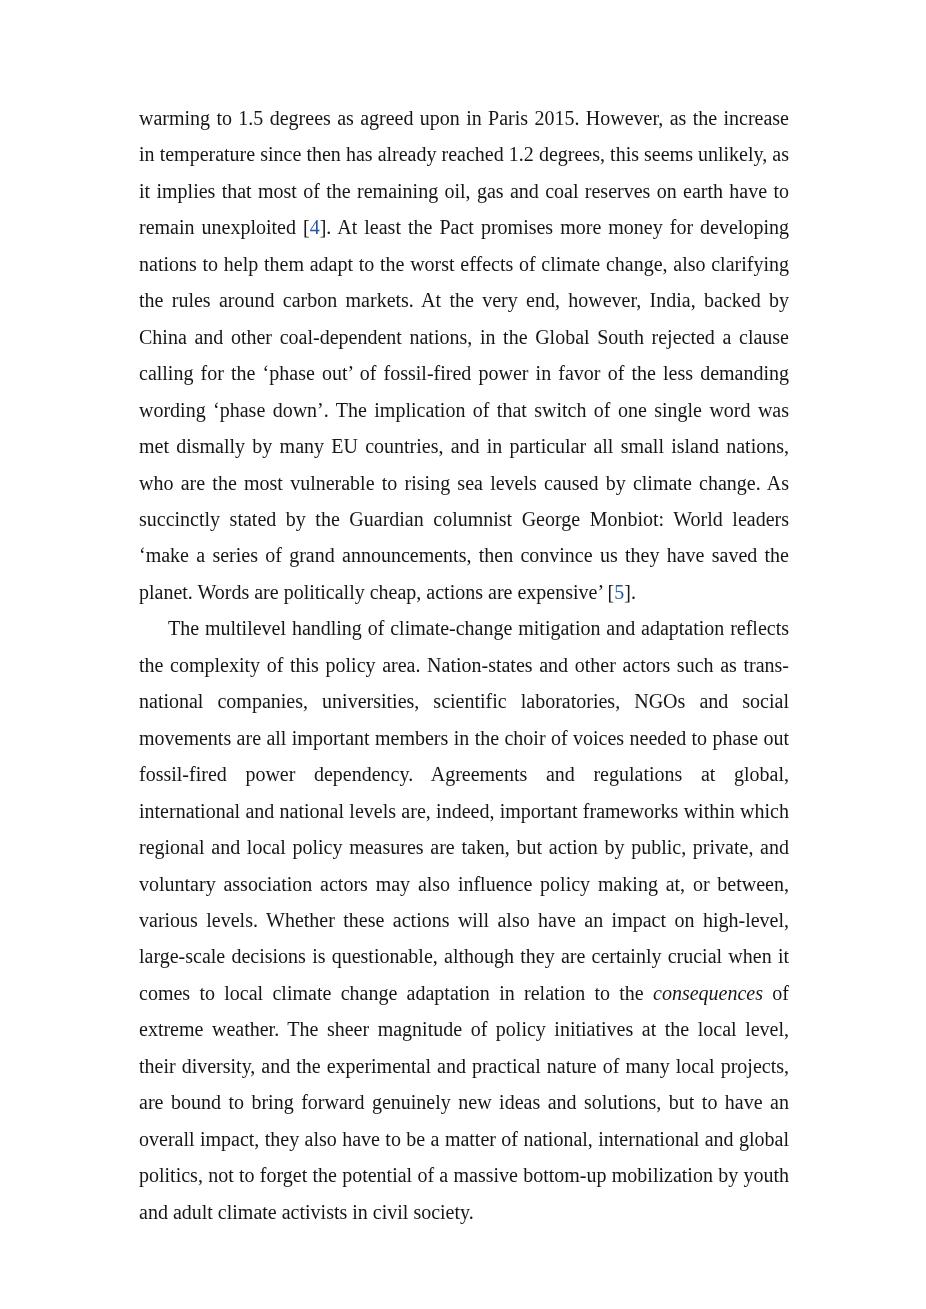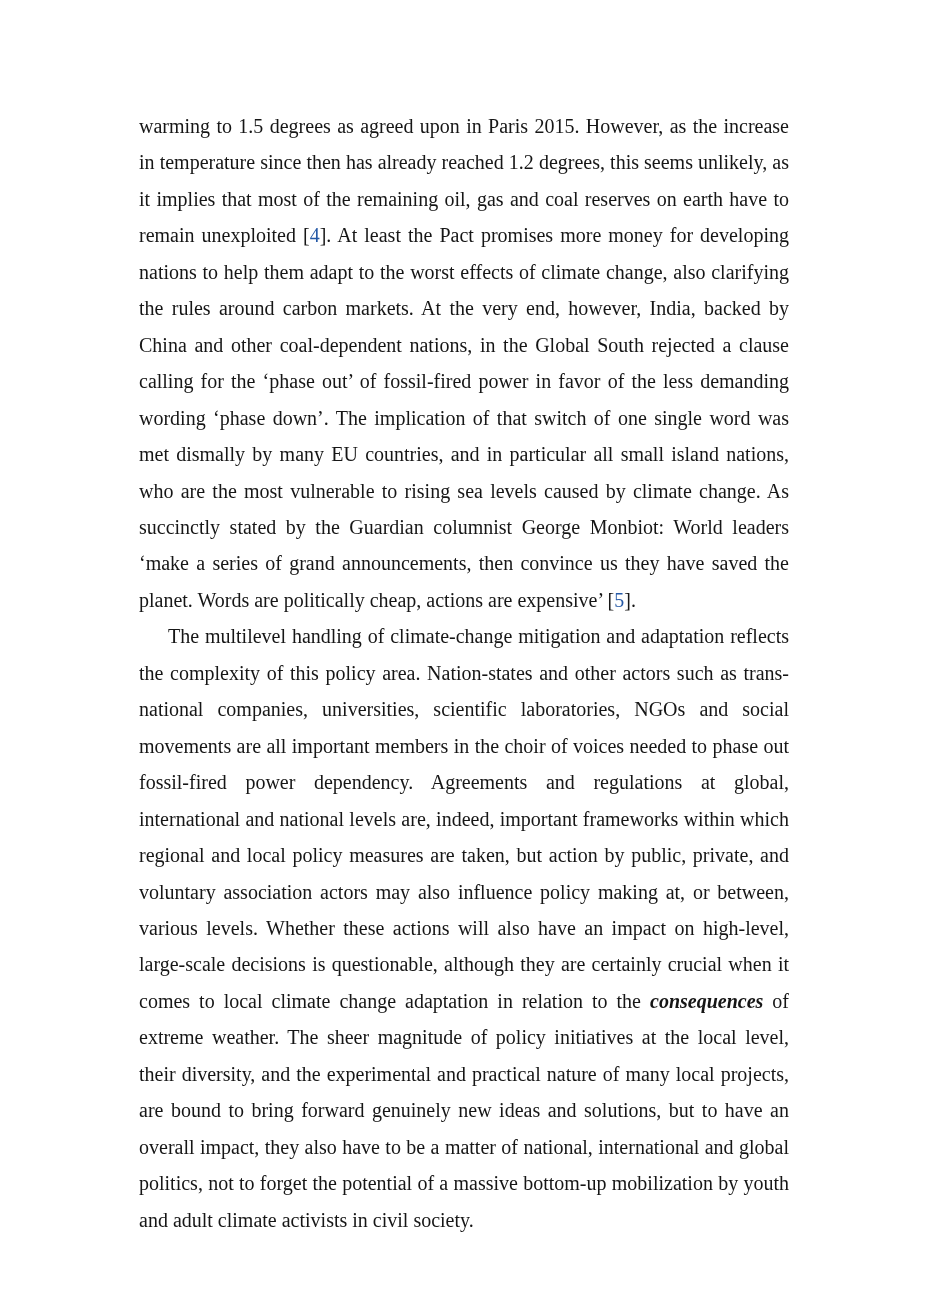--- a/index.html
+++ b/index.html
@@ -15,36 +15,36 @@
     font-family: "Liberation Serif", "DejaVu Serif", serif;
   }
   .page {
     position: absolute;
     inset: 0;
     background: #ffffff;
   }
   .text-block {
     position: absolute;
     left: 139px;
-    top: 108px;
+    top: 100px;
     width: 650px;
     color: #161616;
     font-size: 20px;
     line-height: 36.45px;
     text-align: justify;
   }
   .text-block p {
     margin: 0;
     padding: 0;
   }
   .text-block p.indent {
     text-indent: 29px;
   }
   .seg-normal { font-style: normal; }
-  .seg-italic { font-style: italic; font-weight: bold; }
+  .seg-italic { font-style: italic; }
   .citation {
     text-decoration: none;
     cursor: pointer;
   }
 </style>
 </head>
 <body>
 
 <div class="page">
   <div class="text-block" id="text-block" style="color: rgb(22, 22, 22);">

